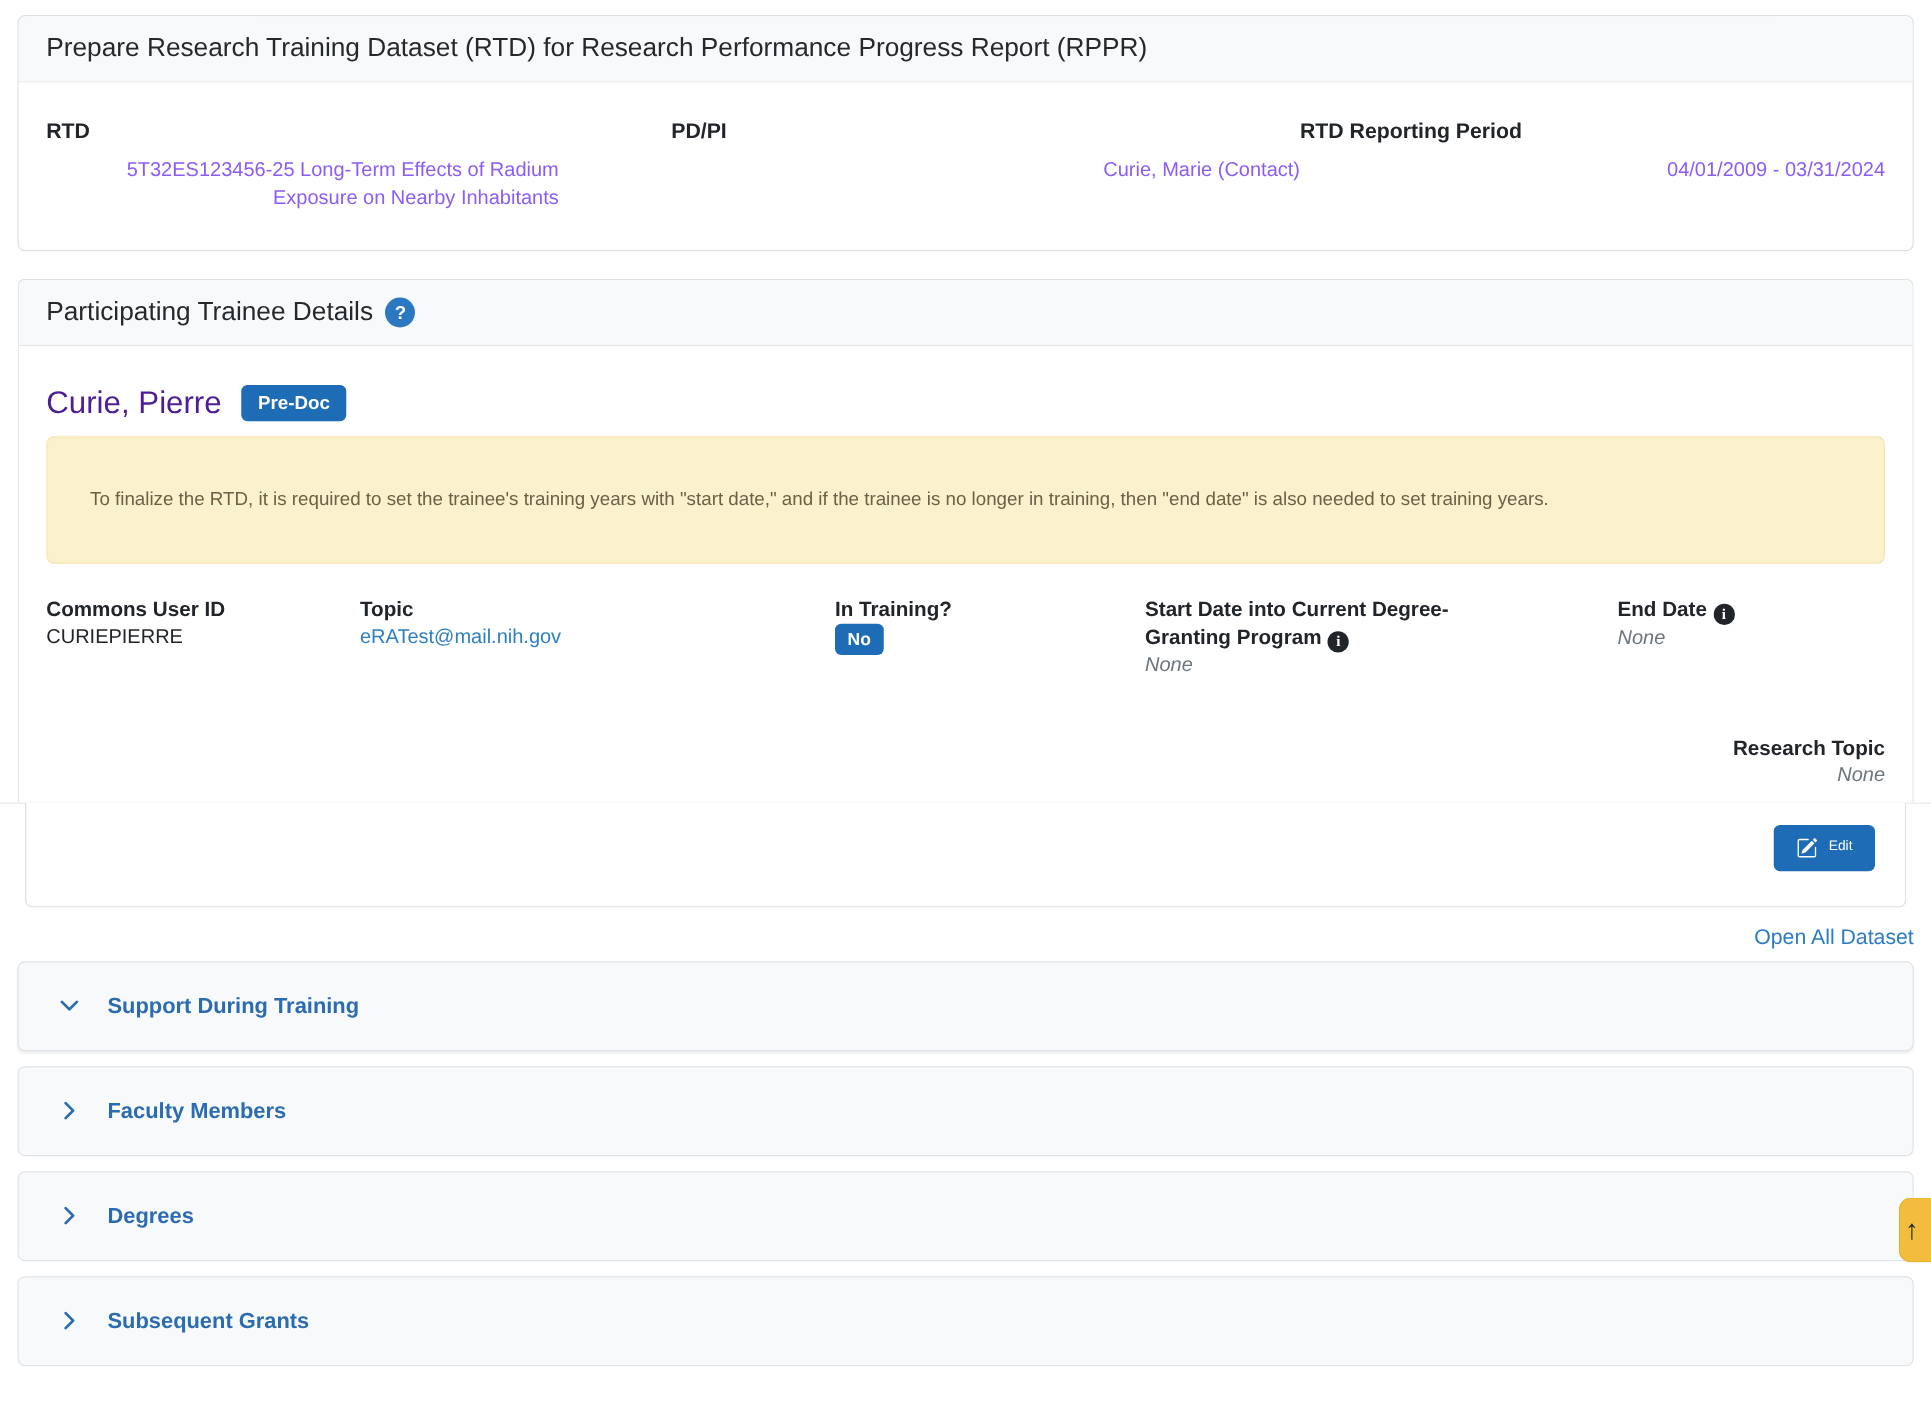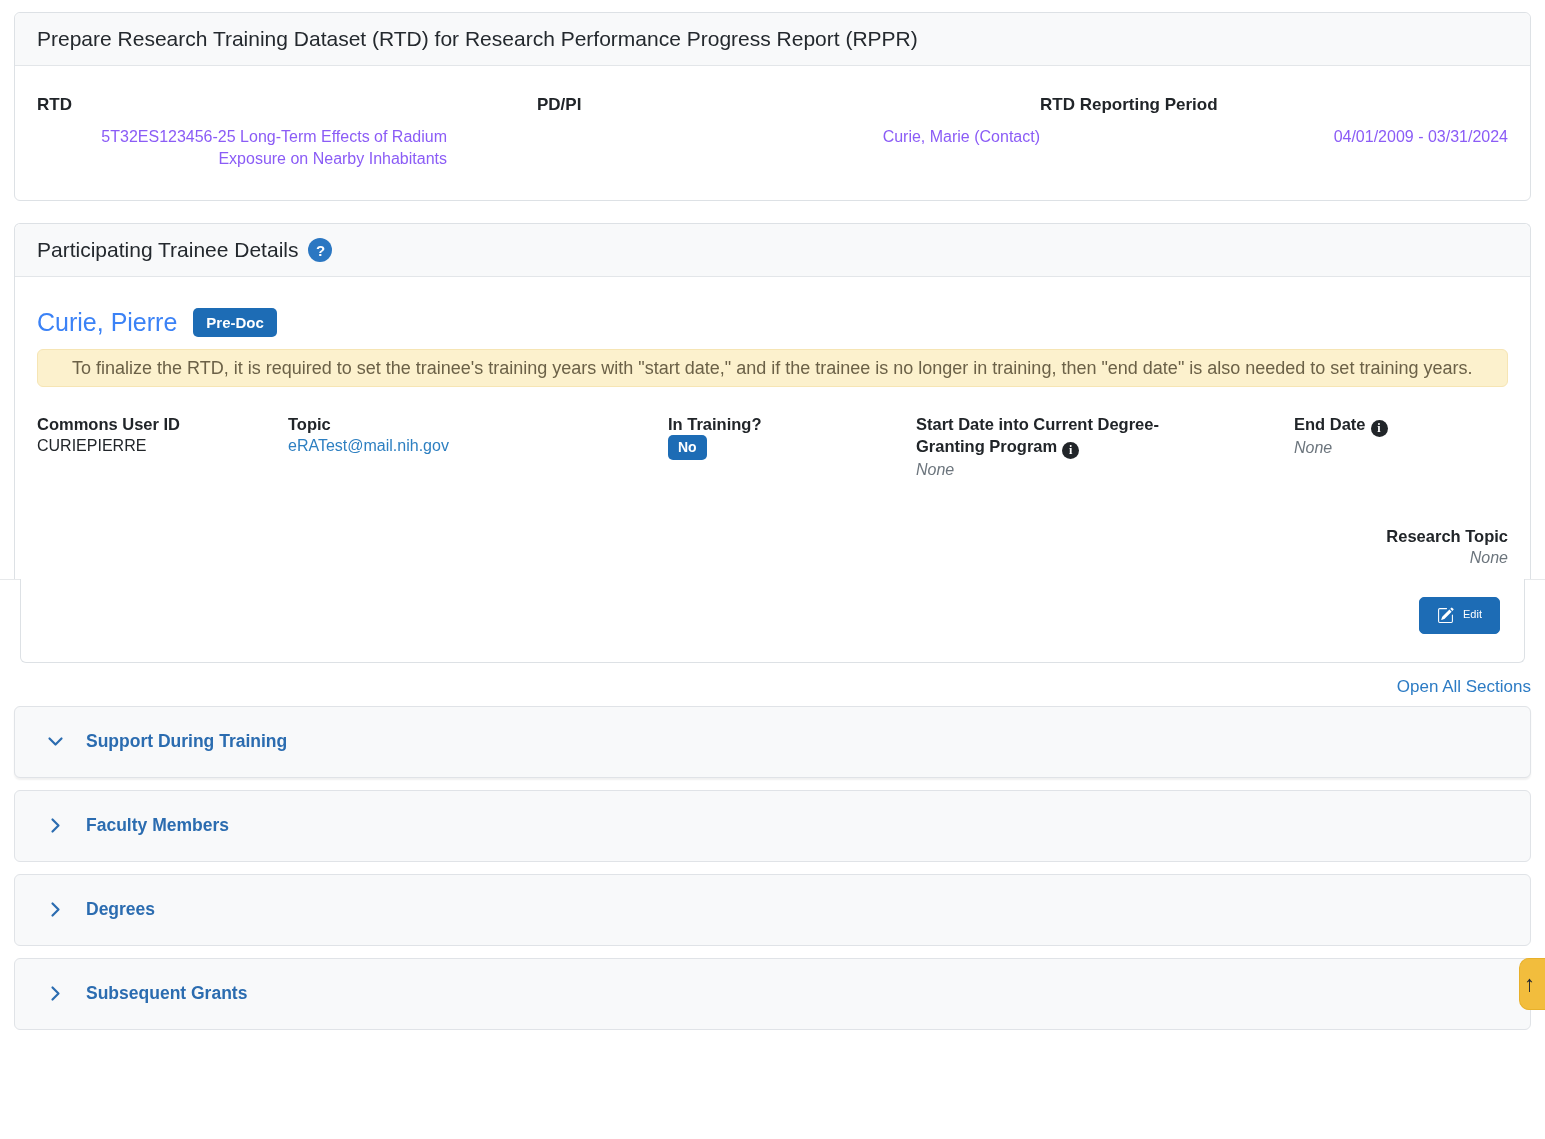--- a/index.html
+++ b/index.html
@@ -27,29 +27,29 @@
     display:grid; grid-template-columns:500px 503px 1fr;
   }
   .field-label { font-size:17px; font-weight:700; color:#212529; line-height:22px; }
   .field-value { font-size:16px; color:#8b5cf6; line-height:22px; margin-top:10px;text-align:right; }
   .summary-rtd-value { max-width:410px; }
 
   
   .details-card { border-bottom:none; border-radius:6px 6px 0 0; }
   .details-body { padding:26px 22px 10px 22px; }
   .trainee-name-row { display:flex; align-items:center; height:38px; }
-  .trainee-name { font-size:25px; font-weight:400; color:#3b82f6; }
+  .trainee-name { font-size:25px; font-weight:400; color:#4c1d95; }
   .badge-predoc {
     margin-left:16px; background:#1d6cb5; color:#fff; font-weight:700;
     font-size:15px; padding:7px 13px; border-radius:5px; line-height:1;
   }
   .alert-warning {
     margin-top:8px; background:#fcf1cd; border:1px solid #f6e5b4;
-    border-radius:6px; padding:3px 20px; color:#6b6147;
-    font-size:18px; line-height:30px; text-indent:14px;
+    border-radius:6px; padding:35px 20px; color:#6b6147;
+    font-size:15px; line-height:30px; text-indent:14px;
   }
   .fields-row {
     margin-top:26px;
     display:grid; grid-template-columns:251px 380px 248px 378px 1fr;
   }
   .f-label { font-size:16.5px; font-weight:700; color:#212529; line-height:22px; }
   .f-value { font-size:16px; color:#212529; line-height:22px; margin-top:0; }
   .none-value { font-style:italic; color:#6c757d; }
   .email-link { color:#2d7fc1; text-decoration:none; }
   .badge-no {
@@ -184,21 +184,21 @@
         <svg width="17" height="17" viewBox="0 0 16 16" fill="#ffffff" xmlns="http://www.w3.org/2000/svg">
           <path d="M15.502 1.94a.5.5 0 0 1 0 .706L14.459 3.69l-2-2L13.502.646a.5.5 0 0 1 .707 0l1.293 1.293zm-1.75 2.456-2-2L4.939 9.21a.5.5 0 0 0-.121.196l-.805 2.414a.25.25 0 0 0 .316.316l2.414-.805a.5.5 0 0 0 .196-.12l6.813-6.814z"></path>
           <path d="M1 13.5A1.5 1.5 0 0 0 2.5 15h11a1.5 1.5 0 0 0 1.5-1.5v-6a.5.5 0 0 0-1 0v6a.5.5 0 0 1-.5.5h-11a.5.5 0 0 1-.5-.5v-11a.5.5 0 0 1 .5-.5H9a.5.5 0 0 0 0-1H2.5A1.5 1.5 0 0 0 1 2.5v11z"></path>
         </svg>
       </span>
       <span>Edit</span>
     </button>
   </div>
 
   <div class="open-all-row">
-    <a href="#" class="open-all-link">Open All Sections</a>
+    <a href="#" class="open-all-link">Open All Dataset</a>
   </div>
 
   <div class="accordion-bar expanded">
     <svg class="chevron" viewBox="0 0 19 19" fill="none" xmlns="http://www.w3.org/2000/svg">
       <polyline points="3.5,6.5 9.5,12.5 15.5,6.5" stroke="#2b6cb0" stroke-width="2.2" stroke-linecap="round" stroke-linejoin="round"></polyline>
     </svg>
     <span class="accordion-label">Support During Training</span>
   </div>
 
   <div class="accordion-bar">

